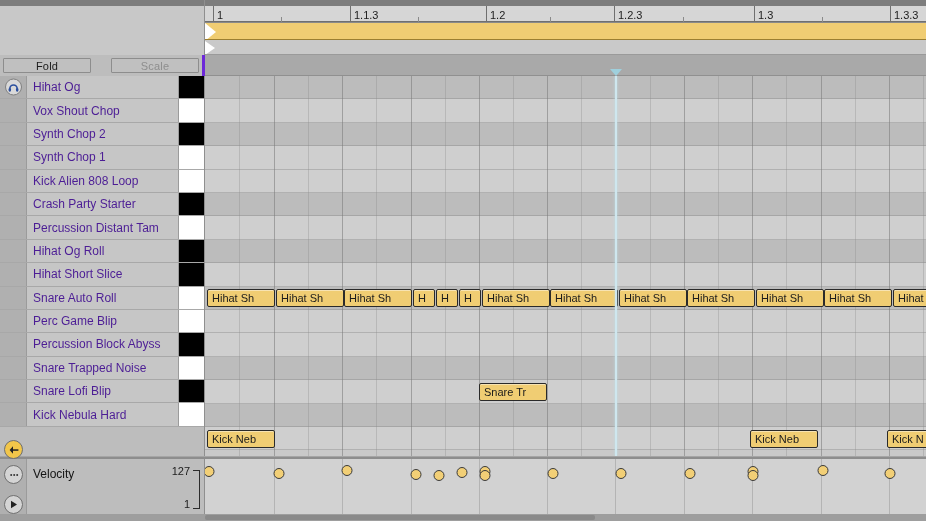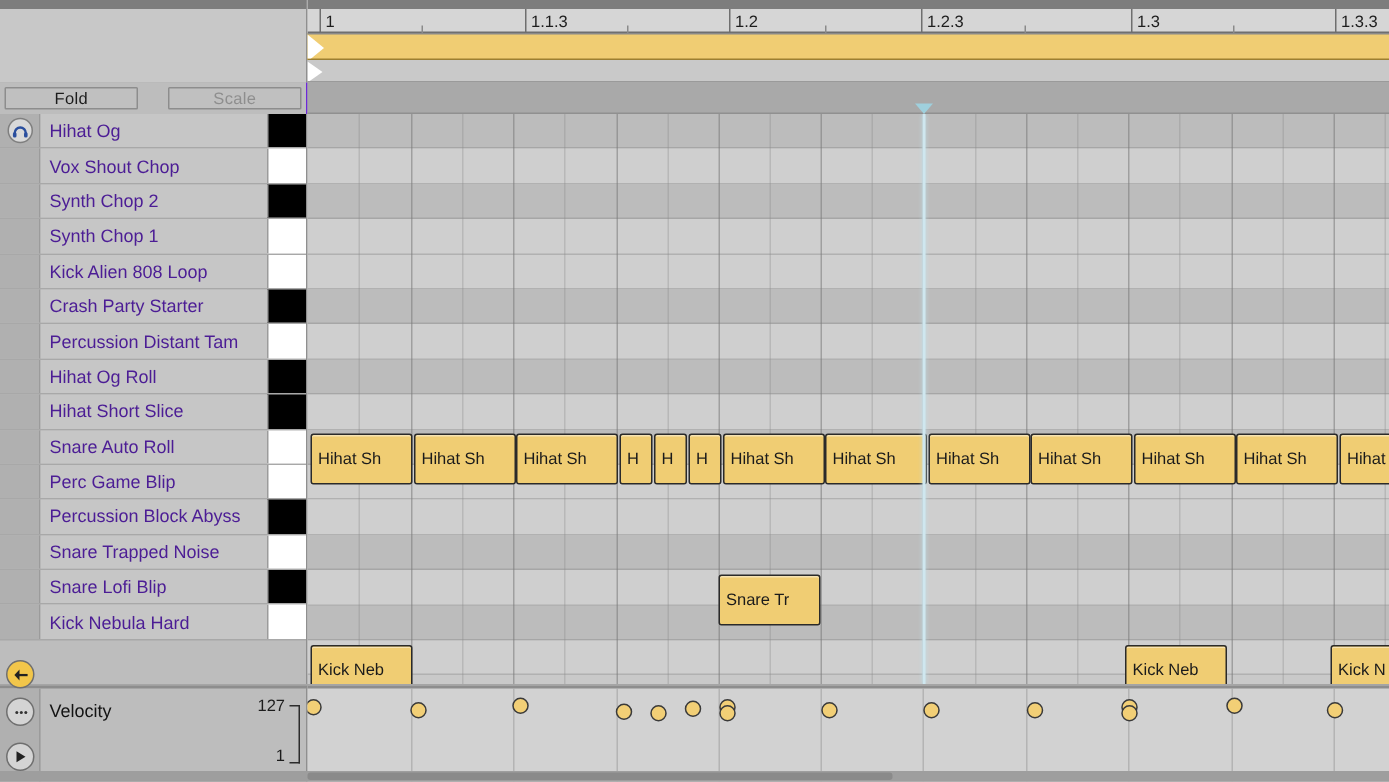--- a/index.html
+++ b/index.html
@@ -28,21 +28,21 @@
     background:#7d7d7d;
   }
 
   
   .btnbar {
     position: absolute; left: 0; top: 55px;
     width: 205px; height: 21px;
     background: #bdbdbd;
     display: flex; align-items: center;
     padding: 0 3px; gap: 20px;
-    border-right: 1px solid #6d28d9;
+    border-right: 3px solid #6d28d9;
   }
   .btn {
     flex: 1 1 0; height: 15px;
     background: #c0c0c0;
     border: 1px solid #8d8d8d;
     border-radius: 1px;
     font-size: 11px; color: #1c1c1c;
     display: flex; align-items: center; justify-content: center;
     letter-spacing: .2px;
     cursor: pointer;
@@ -181,21 +181,21 @@
     background: rgba(140,140,140,.45);
   }
   .vline {
     position: absolute; top: 0; bottom: 0; width: 1px;
     background: rgba(120,120,120,.55);
   }
   .vline.minor { background: rgba(140,140,140,.35); }
 
   .note {
     position: absolute;
-    height: 34px;
+    height: 18px;
     background: #f0cd73;
     border: 1px solid #2a2a2a;
     border-radius: 2px;
     font-size: 11px;
     color: #1b1b1b;
     display: flex; align-items: center;
     padding-left: 4px;
     overflow: hidden;
     white-space: nowrap;
     box-shadow: inset 0 1px 0 rgba(255,255,255,.45);

